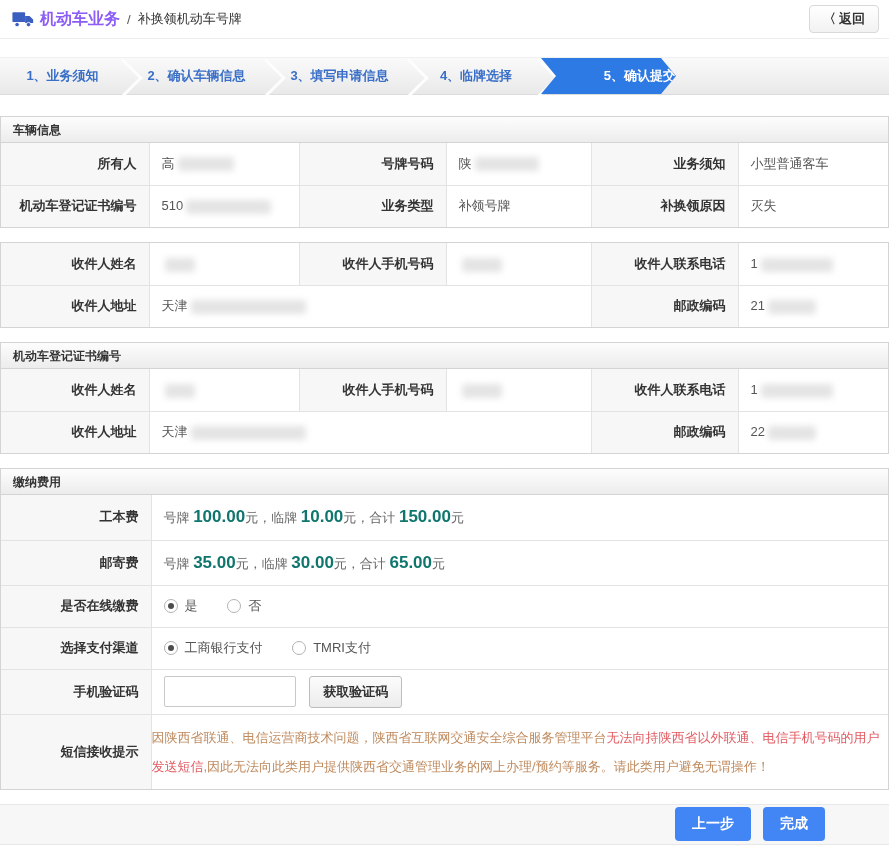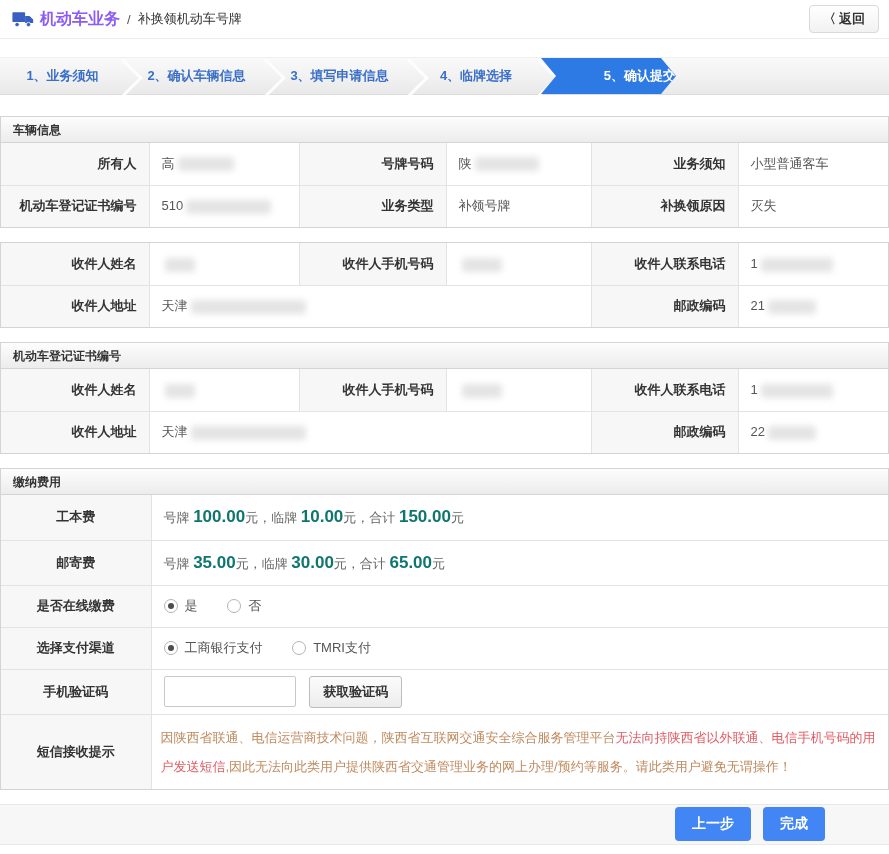--- a/index.html
+++ b/index.html
@@ -77,21 +77,21 @@
   td.val { background: #fff; color: #555; font-size: 13px; }
 
   .redact {
     display: inline-block; vertical-align: middle; height: 14px;
     background: #e4e4e4; border-radius: 3px; filter: blur(3px); margin-left: 3px;
   }
   .w30{width:30px}.w40{width:40px}.w48{width:48px}.w56{width:56px}
   .w64{width:64px}.w72{width:72px}.w85{width:85px}.w115{width:115px}
 
   
-  .fees td.lbl { width: 150px; text-align: center; }
+  .fees td.lbl { width: 150px; }
   tr.h45 td { height: 45px; }
   tr.h66 td { height: 66px; }
   .fee-num { color: #0f766e; font-weight: bold; font-size: 17px; }
   .fee-txt { color: #666; font-size: 13px; }
 
   .radio-opt { display: inline-flex; align-items: center; margin-right: 26px; cursor: pointer; color: #555; }
   .radio {
     width: 14px; height: 14px; border-radius: 50%;
     border: 1px solid #b3b3b3; background: #fff;
     display: inline-block; position: relative; margin-right: 7px;
@@ -106,21 +106,21 @@
     padding: 0 8px; font-size: 13px; font-family: inherit; vertical-align: middle;
   }
   .code-btn {
     height: 32px; margin-left: 10px; padding: 0 13px; cursor: pointer;
     border: 1px solid #bdbdbd; border-radius: 3px;
     background: linear-gradient(#fcfcfc, #ececec);
     font-size: 13px; font-weight: bold; color: #333; font-family: inherit;
     vertical-align: middle;
   }
 
-  .sms-cell { line-height: 29px; padding: 8px 9px !important; }
+  .sms-cell { line-height: 29px; padding: 8px 0 !important; }
   .warn-brown { color: #bf8a5e; }
   .warn-red { color: #e25b62; }
 
   
   .footerbar {
     margin-top: 13px; height: 41px;
     background: #f7f7f7; border-top: 1px solid #e8e8e8; border-bottom: 1px solid #e8e8e8;
     display: flex; align-items: center; justify-content: flex-end;
     padding-right: 64px; gap: 12px;
   }

